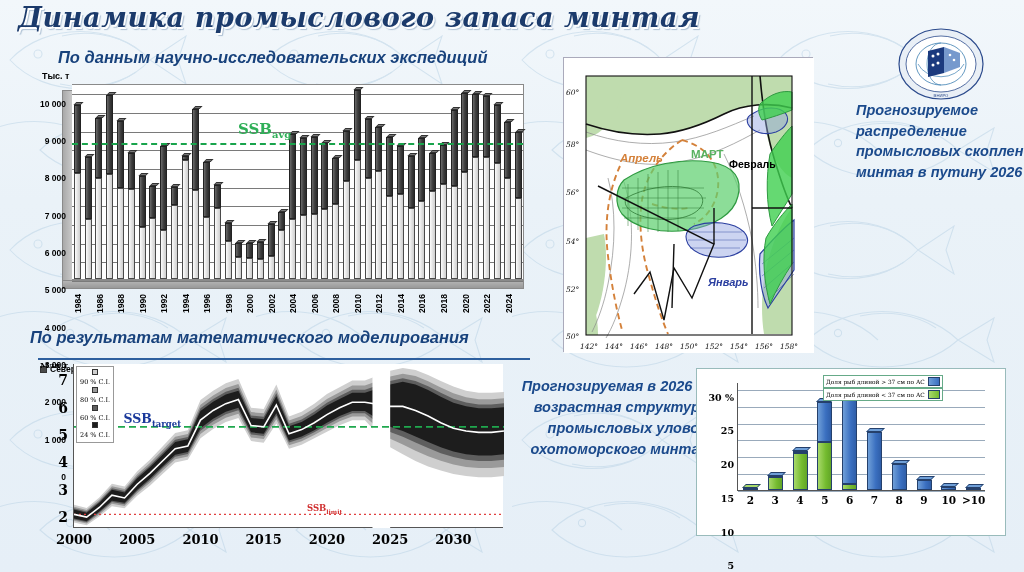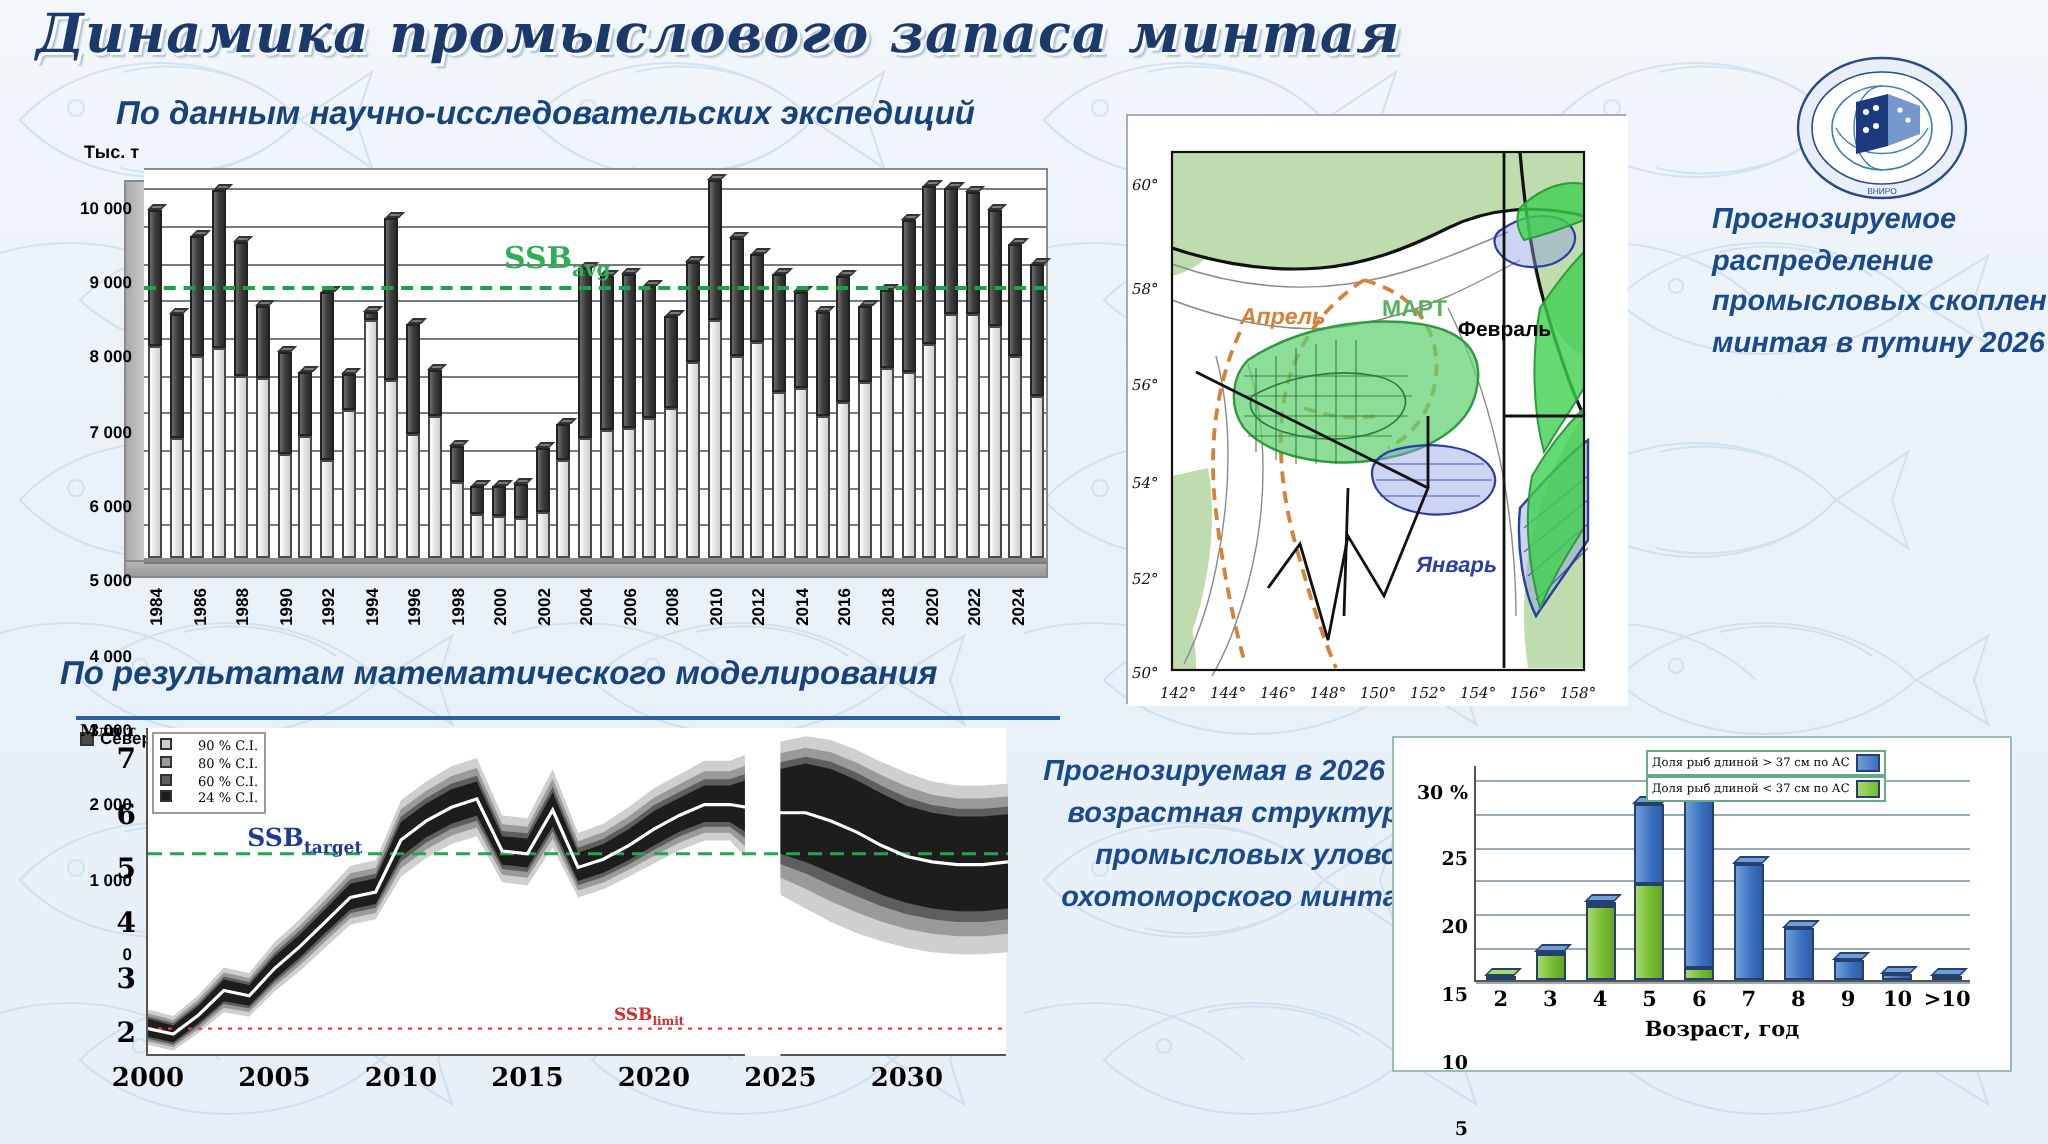--- a/index.html
+++ b/index.html
@@ -151,21 +151,21 @@
     position:absolute; top:100%; margin-top:5px;
     font-family:"DejaVu Serif", serif; font-weight:bold;
     font-size:13px; color:#000; transform:translateX(-50%);
   }
   #c2-legend {
     position:absolute; left:58px; top:14px;
     background:#fff; border:1px solid #999; padding:2px 3px;
     font-family:"DejaVu Serif", serif; font-size:6.5px; color:#000;
     line-height:1.35; z-index:6;
   }
-  .c2-leg-row { display:flex; align-items:flex-start; gap:13px; white-space:nowrap; }
+  .c2-leg-row { display:flex; align-items:center; gap:3px; white-space:nowrap;flex-direction:column; }
   .c2-leg-sw { width:6px; height:6px; border:1px solid #333; }
   #c2-ssbtarget-label {
     position:absolute; font-family:"DejaVu Serif", serif; font-weight:bold;
     font-size:12.5px; color:#1b3a9b; z-index:6;
   }
   #c2-ssbtarget-label sub { font-size:8.5px; }
   #c2-ssblimit-label {
     position:absolute; font-family:"DejaVu Serif", serif; font-weight:bold;
     font-size:8.5px; color:#d03030; z-index:6;
   }
@@ -501,21 +501,21 @@
             <div class="c1-cap" style="bottom: 156.8px;"></div>
           </div>
           <div class="c1-bargroup" style="left: 443.175px; height: 196px;">
             <div class="c1-seg-bottom" style="bottom: 0px; height: 81.2px;"></div>
             <div class="c1-seg-top" style="bottom: 81.2px; height: 66.2667px;"></div>
             <div class="c1-cap" style="bottom: 147.467px;"></div>
           </div>
         </div>
       <div id="c1-ssb-line" style="top: 57.8667px;"></div>
     </div>
-    <div id="c1-ssb-label" style="left:232px; top:48px;">SSB<sub>avg</sub></div>
+    <div id="c1-ssb-label" style="left:218px; top:48px;">SSB<sub>avg</sub></div>
     <div id="c1-xticks">
         <div class="c1-xtick" style="left: 53.0762px;">1984</div>
         <div class="c1-xtick" style="left: 74.6px;">1986</div>
         <div class="c1-xtick" style="left: 96.1238px;">1988</div>
         <div class="c1-xtick" style="left: 117.648px;">1990</div>
         <div class="c1-xtick" style="left: 139.171px;">1992</div>
         <div class="c1-xtick" style="left: 160.695px;">1994</div>
         <div class="c1-xtick" style="left: 182.219px;">1996</div>
         <div class="c1-xtick" style="left: 203.743px;">1998</div>
         <div class="c1-xtick" style="left: 225.267px;">2000</div>
@@ -790,16 +790,15 @@
     <div id="c3-legend">
         <div class="c3-leg-row">
           <span>Доля рыб длиной &gt; 37 см по АС</span>
           <span class="c3-leg-sw" style="background: linear-gradient(90deg, rgb(111, 159, 216), rgb(58, 111, 192));"></span>
         </div>
         <div class="c3-leg-row">
           <span>Доля рыб длиной &lt; 37 см по АС</span>
           <span class="c3-leg-sw" style="background: linear-gradient(90deg, rgb(168, 217, 106), rgb(116, 187, 47));"></span>
         </div>
       </div>
-    <div id="c3-xlabel">Возраст, год</div>
   </div>
 
 </div>
 
 </body></html>

